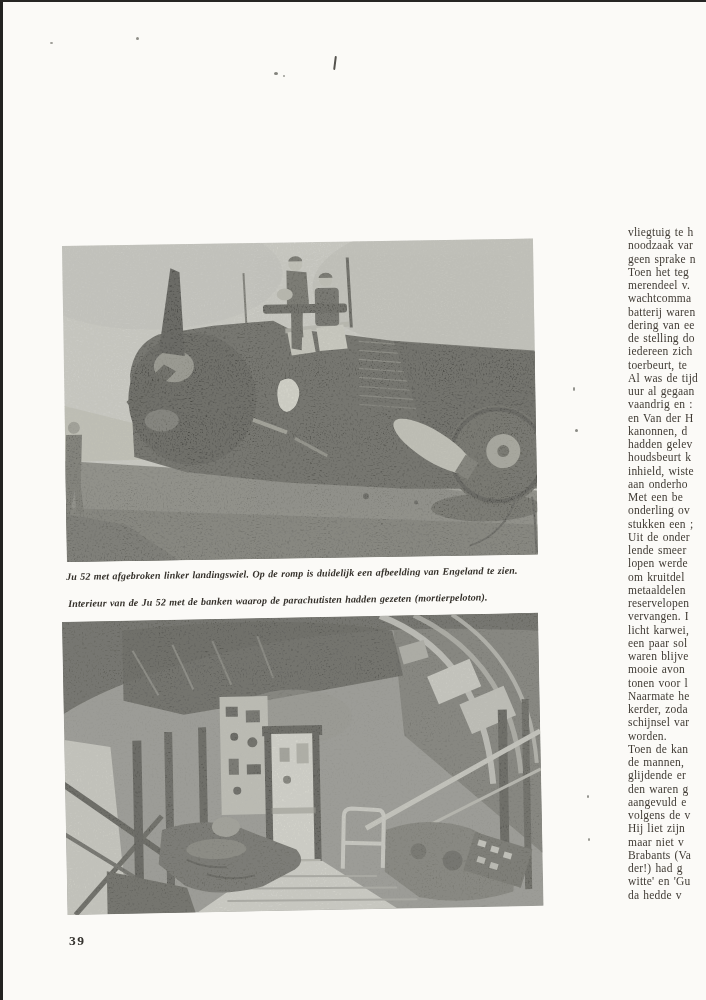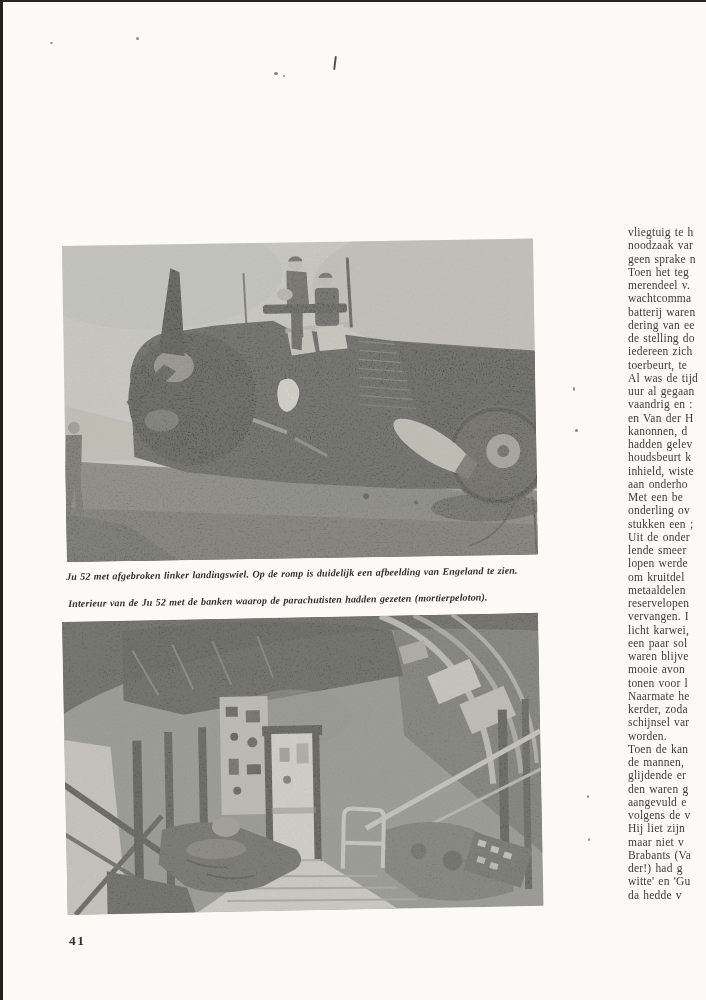--- a/index.html
+++ b/index.html
@@ -308,15 +308,15 @@
       <div class="line">aangevuld e</div>
       <div class="line">volgens de v</div>
       <div class="line">Hij liet zijn</div>
       <div class="line">maar niet v</div>
       <div class="line">Brabants (Va</div>
       <div class="line">der!) had g</div>
       <div class="line">witte' en 'Gu</div>
       <div class="line">da hedde v</div>
     </div>
 
-  <div class="pagenum">41</div>
+  <div class="pagenum">39</div>
 
 </div>
 
 </body></html>

